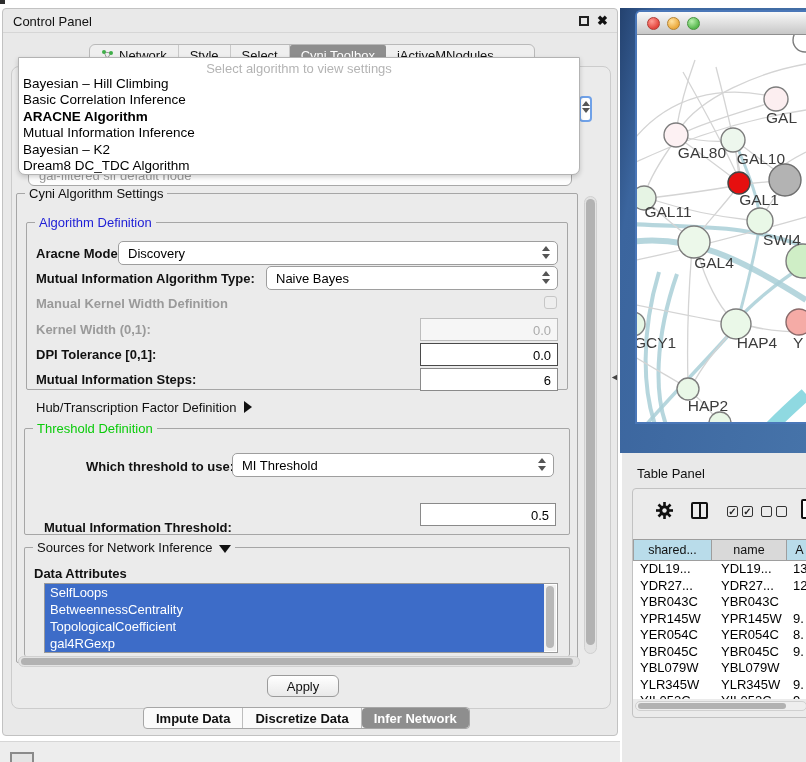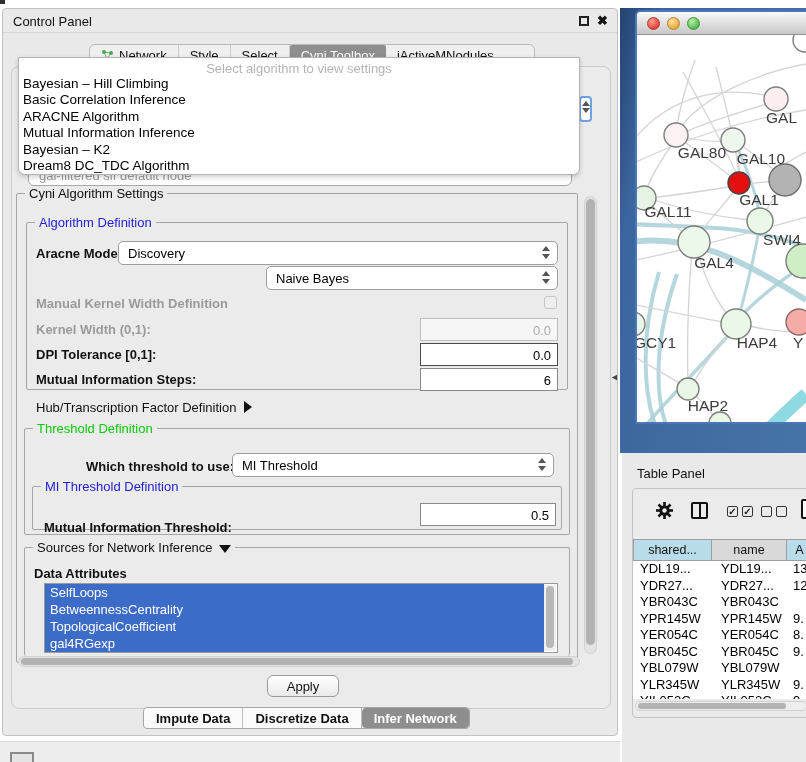--- a/index.html
+++ b/index.html
@@ -31,21 +31,21 @@
   
   .content-panel { left:8px; top:57px; width:600px; height:643px;
     background:#ebebeb; border:1px solid #cccccc; border-radius:8px; }
 
   
   .popup { left:18px; top:57px; width:562px; height:118px; background:#fff;
     border:1px solid #b3b3b3; border-radius:0 0 7px 7px; z-index:30;
     box-shadow:0 2px 5px rgba(0,0,0,.18); padding-top:3px; }
   .popup-hint { text-align:center; color:#b4b4b4; font-size:13px; height:15px; }
   .popup-item { font-size:13.5px; line-height:16.4px; padding-left:4px; color:#000; white-space:nowrap; }
-  .popup-item.bold { font-weight:normal; }
+  .popup-item.bold { font-weight:bold; }
 
   
   .ghost-combo { left:28px; top:158px; width:544px; height:28px; background:#fdfdfd;
     border:1px solid #a8a8a8; border-radius:6px; z-index:5; color:#9a9a9a; font-size:13px;
     padding:9px 0 0 10px; overflow:hidden; }
   .ghost-spinner { left:579px; top:96px; width:13px; height:26px; background:#fff;
     border:2px solid #6fa1e8; border-radius:4px; z-index:5; }
 
   
   .grp { border:1px solid #a6a6a6; border-radius:2px;text-decoration:underline; }
@@ -396,20 +396,21 @@
     <div class="legend blue">Algorithm Definition</div>
   </div>
   <div class="lbl" style="left:36px;top:246px">Aracne Mode:</div>
   <div class="combo" style="left:118px;top:241px;width:440px">
     <span>Discovery</span>
     <span class="steppers">
         <div class="arr-up"></div>
         <div class="arr-dn"></div>
       </span>
   </div>
+  <div class="lbl" style="left:36px;top:271px">Mutual Information Algorithm Type:</div>
   <div class="combo" style="left:266px;top:266px;width:292px">
     <span>Naive Bayes</span>
     <span class="steppers">
         <div class="arr-up"></div>
         <div class="arr-dn"></div>
       </span>
   </div>
   <div class="lbl dis" style="left:36px;top:296px">Manual Kernel Width Definition</div>
   <div class="chk" style="left:544px;top:296px"></div>
   <div class="lbl dis" style="left:36px;top:322px">Kernel Width (0,1):</div>
@@ -427,23 +428,20 @@
     <div class="legend green">Threshold Definition</div>
   </div>
   <div class="lbl" style="left:86px;top:459px">Which threshold to use:</div>
   <div class="combo" style="left:232px;top:453px;width:322px">
     <span>MI Threshold</span>
     <span class="steppers">
         <div class="arr-up"></div>
         <div class="arr-dn"></div>
       </span>
   </div>
-  <div class="abs grp" style="left:32px;top:486px;width:530px;height:44px">
-    <div class="legend blue">MI Threshold Definition</div>
-  </div>
   <div class="lbl" style="left:44px;top:520px">Mutual Information Threshold:</div>
   <div class="field mid" style="left:420px;top:503px;width:136px">0.5</div>
 
   <div class="abs grp" style="left:24px;top:547px;width:546px;height:109px;border-bottom:none">
     <div class="legend">
       <span>Sources for Network Inference</span><span class="tri-down"></span>
     </div>
   </div>
   <div class="lbl" style="left:34px;top:566px">Data Attributes</div>
   <div class="abs attr-list">

